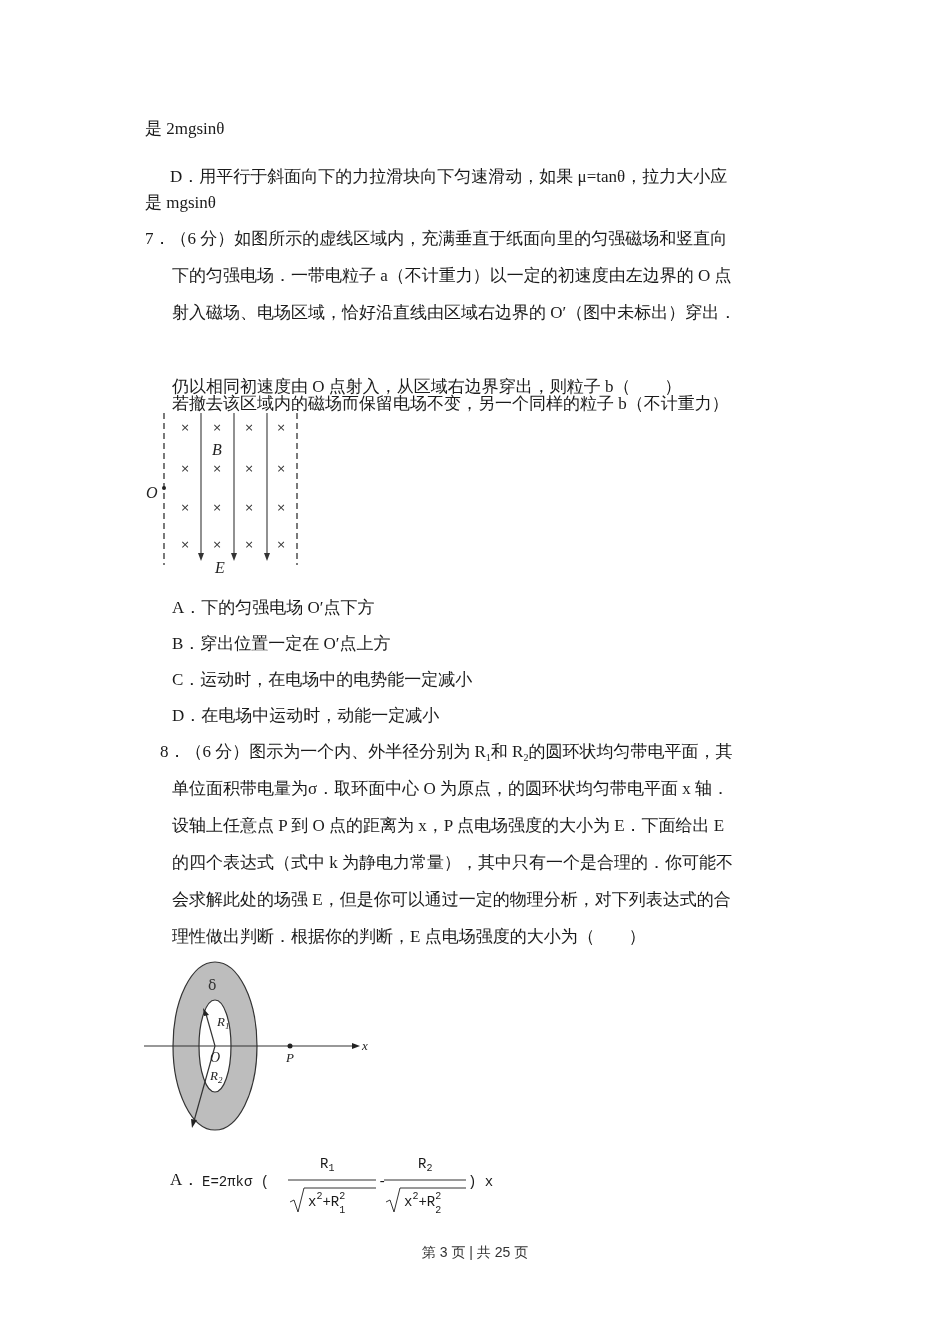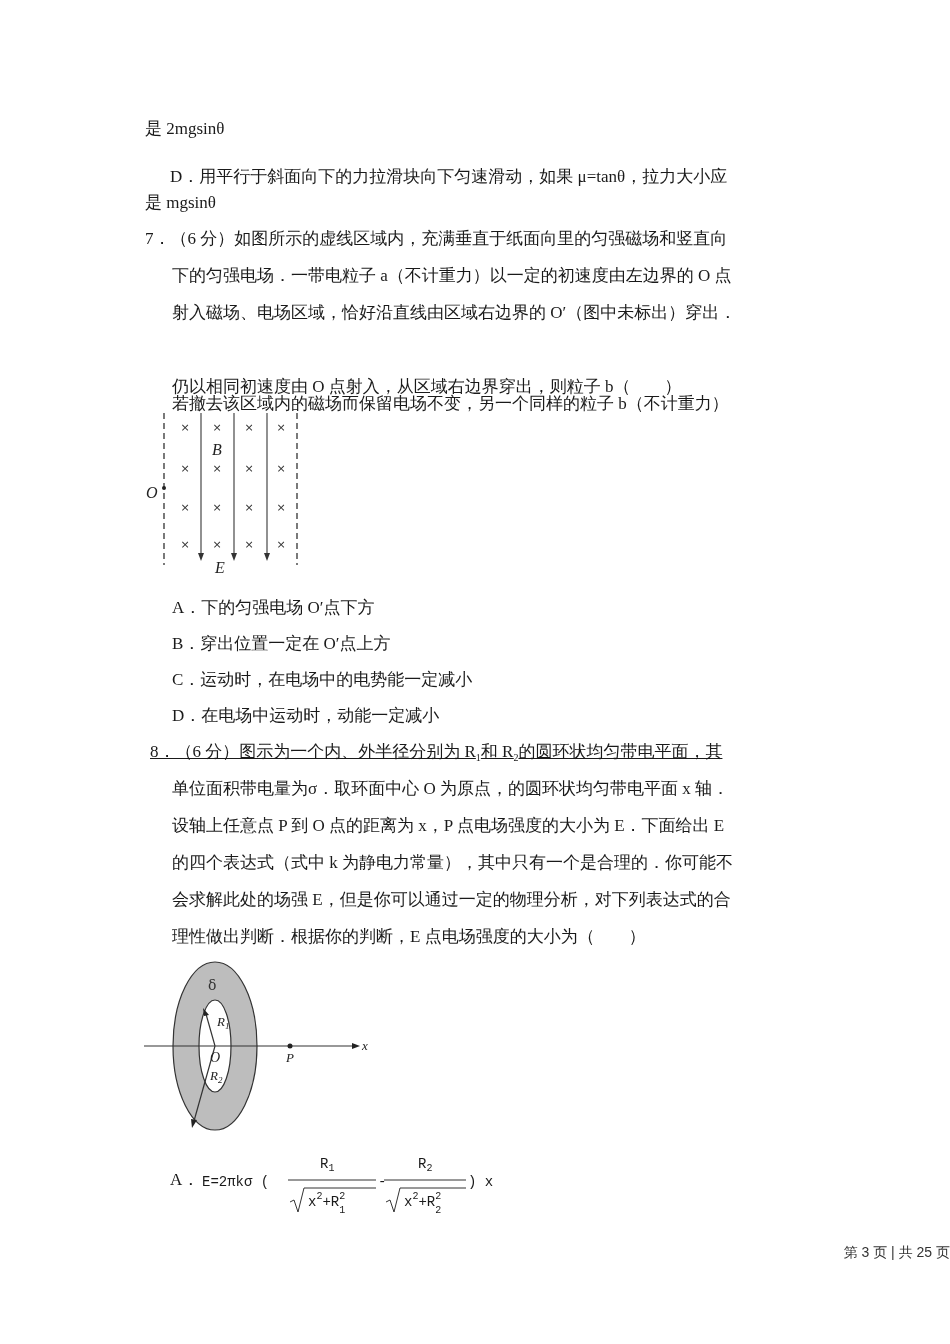--- a/index.html
+++ b/index.html
@@ -2,21 +2,21 @@
 <html><head>
 <meta charset="utf-8">
 <style>
   html, body { margin: 0; padding: 0; background: #ffffff; }
   body { width: 950px; height: 1344px; position: relative; overflow: hidden;
          font-family: "Liberation Serif", "DejaVu Serif", serif; color: #1a1a1a; }
   .line { position: absolute; font-size: 17px; line-height: 22px; white-space: nowrap; }
   .fig-b { position: absolute; left: 140px; top: 405px; width: 170px; height: 175px; }
   .fig-ring { position: absolute; left: 140px; top: 958px; width: 240px; height: 175px; }
   .formula { position: absolute; left: 170px; top: 1148px; height: 75px; }
-  .footer { position: absolute; top: 1244px; left: 0; width: 950px; text-align: right;
+  .footer { position: absolute; top: 1244px; left: 0; width: 950px; text-align: center;
             font-family: "Liberation Sans", "DejaVu Sans", sans-serif; font-size: 14px; color: #333; }
   sub { font-size: 10px; }
 </style>
 </head>
 <body>
 
 <div>
 
   <div class="line" style="left:145px;top:118px;">是 2mgsinθ</div>
   <div class="line" style="left:170px;top:155px;margin-top:11px;">D．用平行于斜面向下的力拉滑块向下匀速滑动，如果 μ=tanθ，拉力大小应</div>
@@ -62,21 +62,21 @@
       <text x="75" y="168" font-family="Liberation Serif, serif" font-style="italic" font-size="16" fill="#222">E</text>
     </svg>
 
     <div class="line" style="left:172px;top:597px;">A．下的匀强电场 O′点下方</div>
     <div class="line" style="left:172px;top:633px;">B．穿出位置一定在 O′点上方</div>
     <div class="line" style="left:172px;top:669px;">C．运动时，在电场中的电势能一定减小</div>
     <div class="line" style="left:172px;top:705px;">D．在电场中运动时，动能一定减小</div>
   </div>
 
   <div>
-    <div class="line" style="left:150px;top:741px;text-decoration:underline;"><span>8．（6 分）图示为一个内、外半径分别为 R</span><sub>1</sub><span>和 R</span><sub>2</sub><span>的圆环状均匀带电平面，其</span></div>
+    <div class="line" style="left:160px;top:741px;"><span>8．（6 分）图示为一个内、外半径分别为 R</span><sub>1</sub><span>和 R</span><sub>2</sub><span>的圆环状均匀带电平面，其</span></div>
     <div class="line" style="left:172px;top:778px;">单位面积带电量为σ．取环面中心 O 为原点，的圆环状均匀带电平面 x 轴．</div>
     <div class="line" style="left:172px;top:815px;">设轴上任意点 P 到 O 点的距离为 x，P 点电场强度的大小为 E．下面给出 E</div>
     <div class="line" style="left:172px;top:852px;">的四个表达式（式中 k 为静电力常量），其中只有一个是合理的．你可能不</div>
     <div class="line" style="left:172px;top:889px;">会求解此处的场强 E，但是你可以通过一定的物理分析，对下列表达式的合</div>
     <div class="line" style="left:172px;top:926px;">理性做出判断．根据你的判断，E 点电场强度的大小为（　　）</div>
 
     <svg class="fig-ring" viewBox="0 0 240 175">
       <ellipse cx="75" cy="88" rx="42" ry="84" fill="#bdbdbd" stroke="#333" stroke-width="1.2"></ellipse>
       <ellipse cx="75" cy="88" rx="16" ry="46" fill="#ffffff" stroke="#333" stroke-width="1.2"></ellipse>
       <line x1="4" y1="88" x2="215" y2="88" stroke="#333" stroke-width="1.2"></line>

